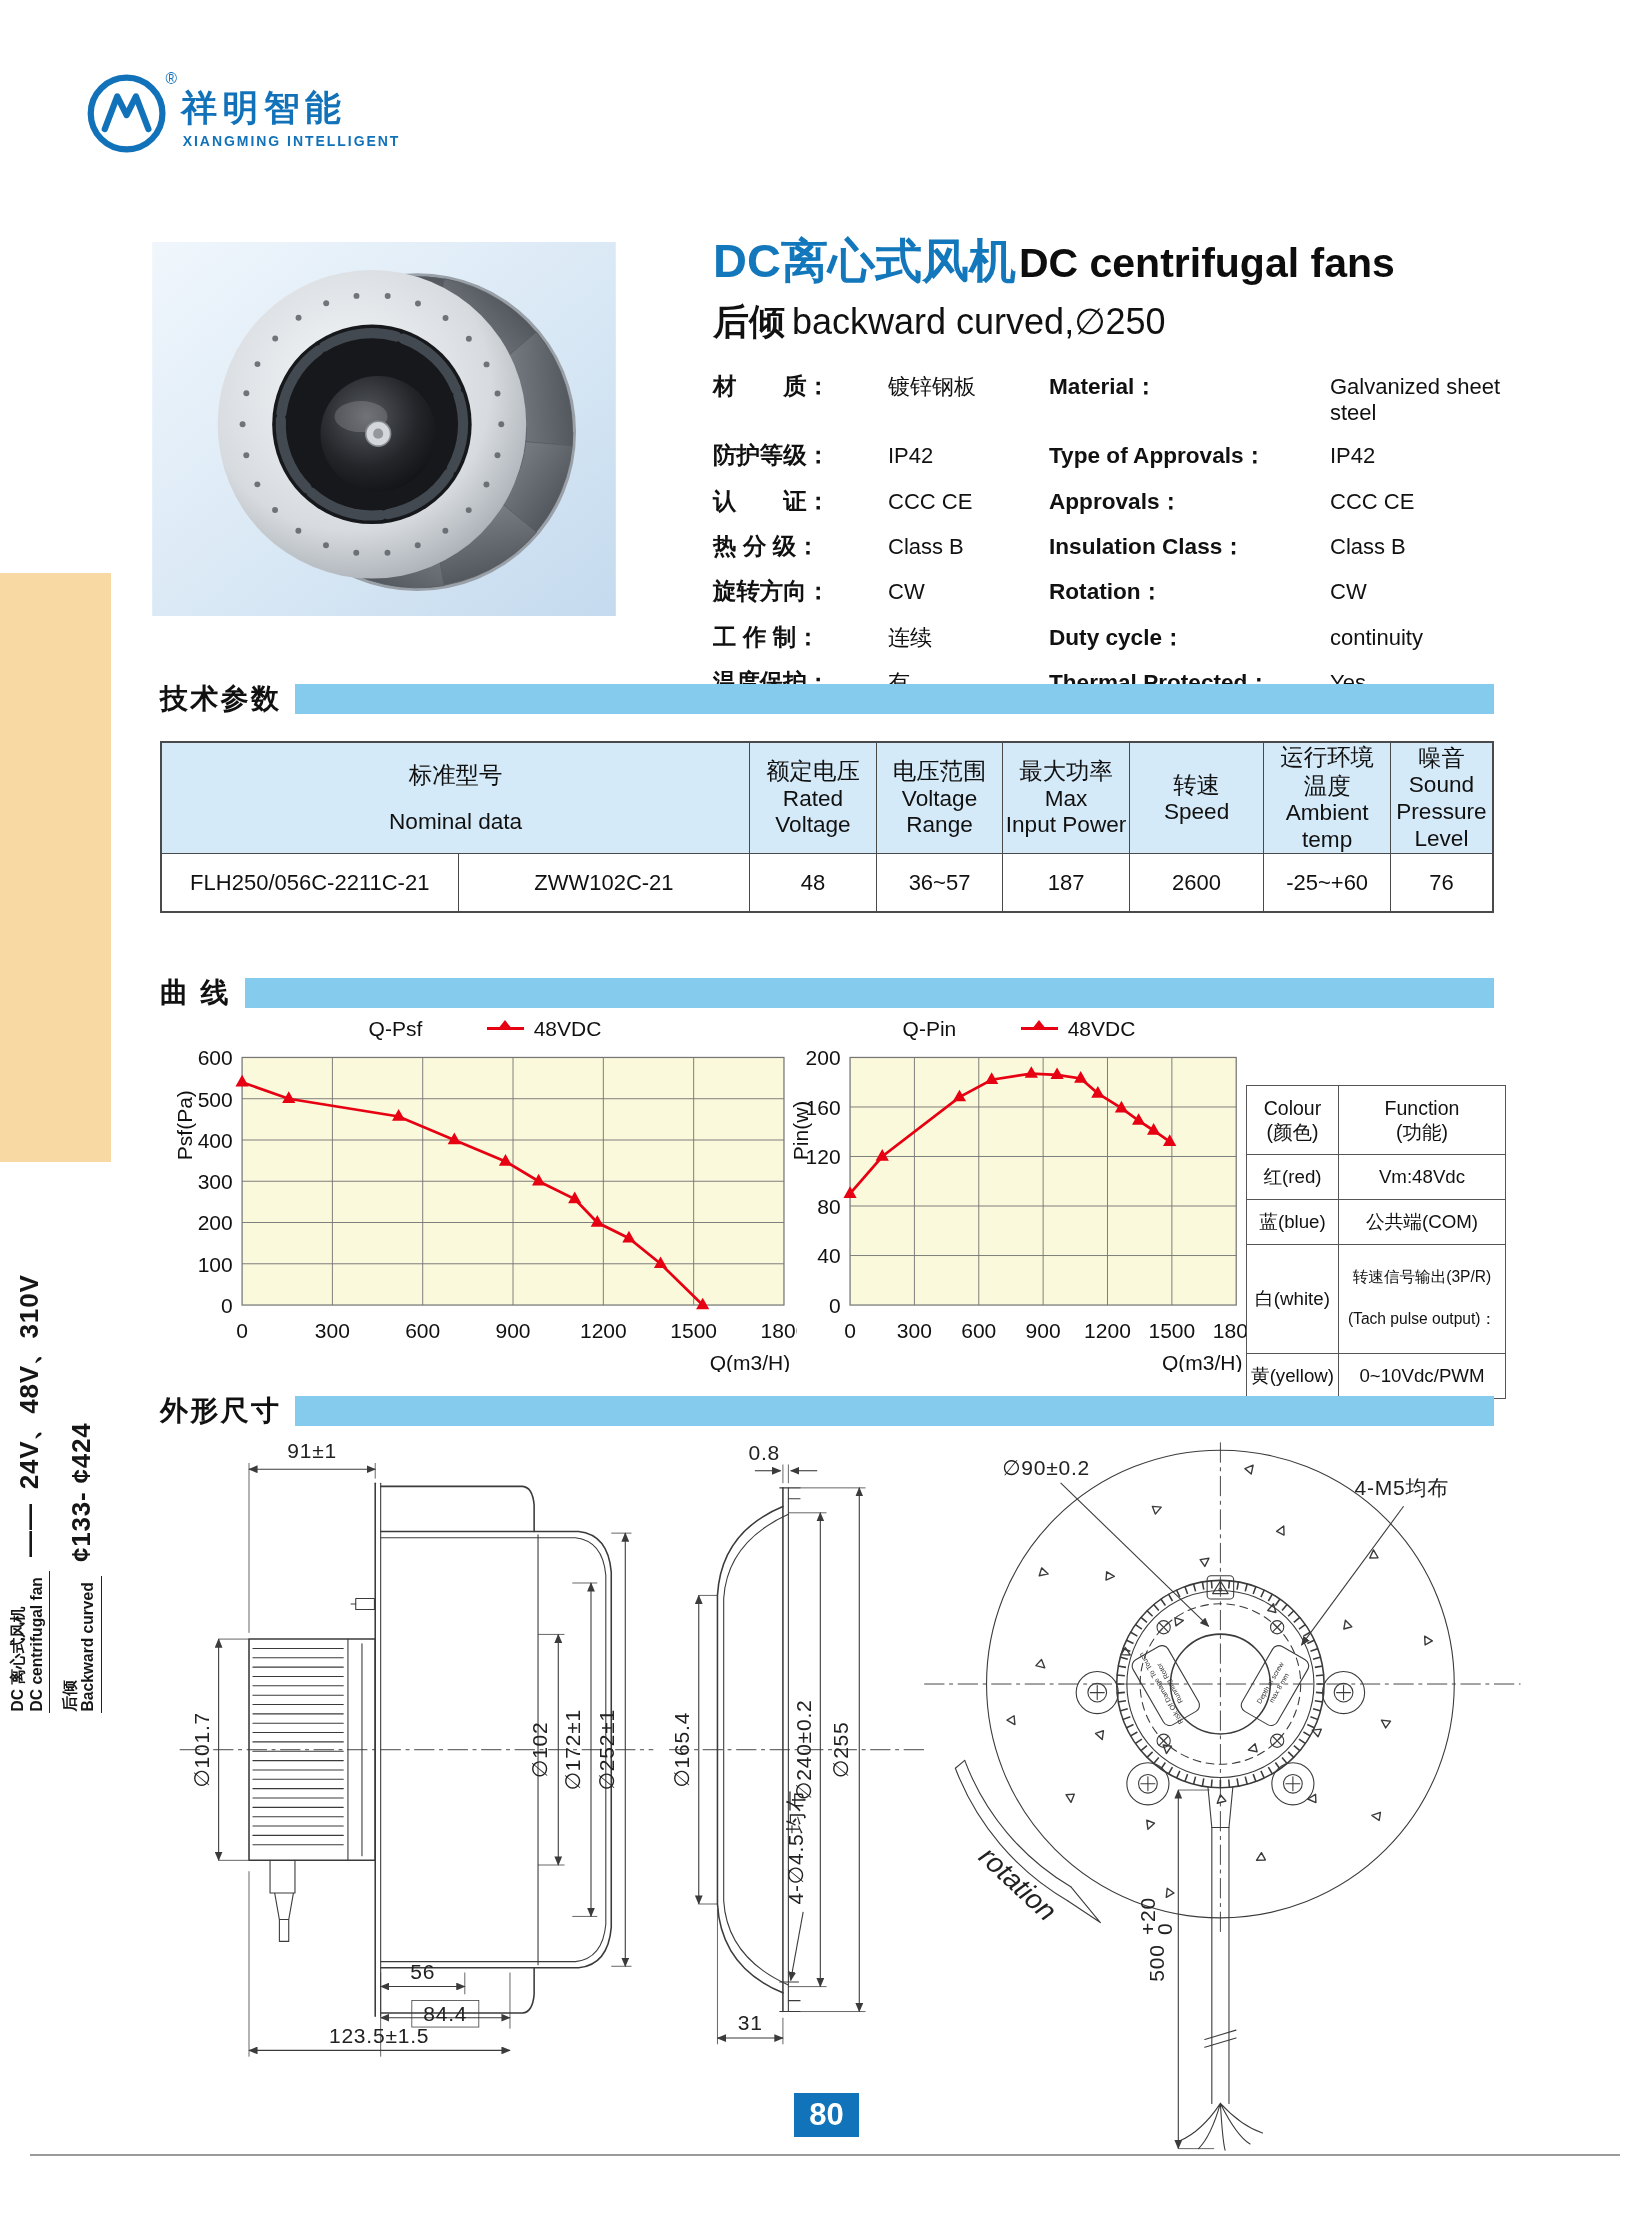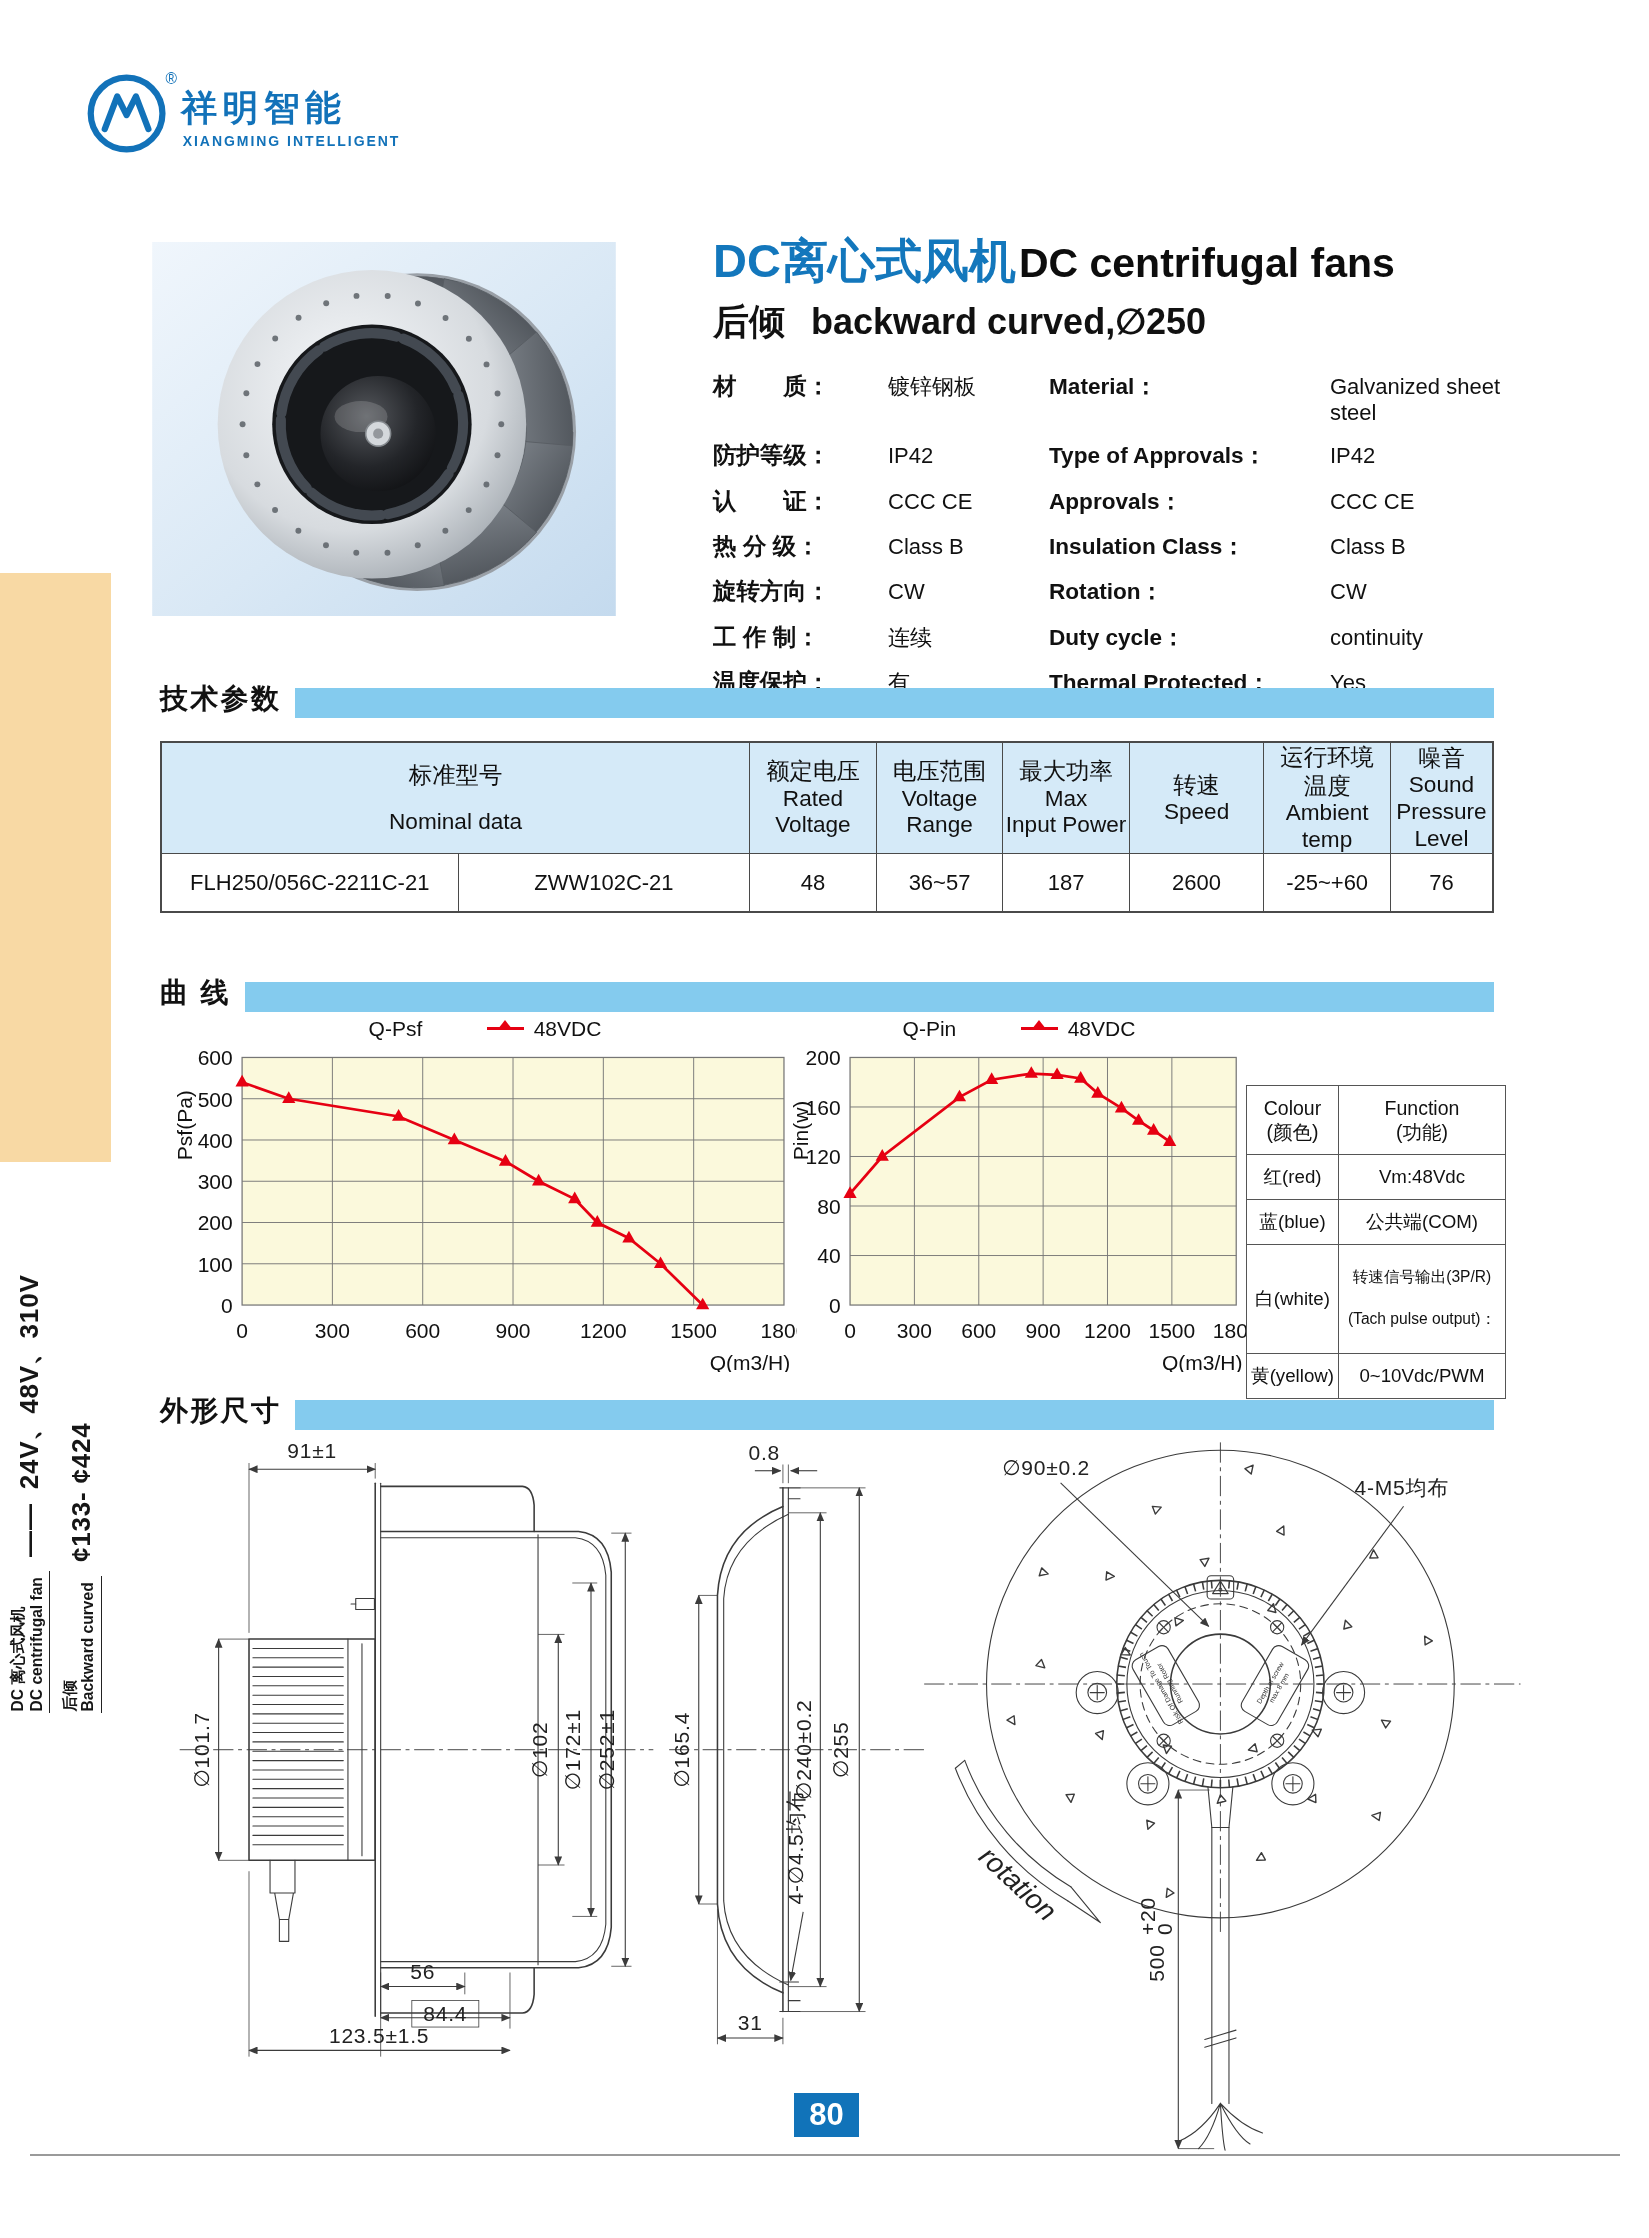--- a/index.html
+++ b/index.html
@@ -17,29 +17,29 @@
     transform-origin:0 0;display:flex;flex-direction:column;justify-content:center;gap:11px;padding-left:22px}
   .sb-row{display:flex;align-items:center;gap:14px}
   .sb-label{display:flex;flex-direction:column;border-bottom:1.9px solid #222;padding:0 6.2px 3.1px 1.6px;
     line-height:1.18;font-size:15.6px;font-weight:700;color:#161616}
   .sb-big{font-size:26px;font-weight:600;letter-spacing:0.8px;color:#161616}
   
   .t1{font-size:47px;font-weight:700;color:var(--accent)}
   .t1en{font-size:41px;font-weight:600;color:#0d0d0d;margin-left:3px}
   .title-line2{margin-top:4.7px}
   .t2cn{font-size:36px;font-weight:700}
-  .t2en{font-size:36px;font-weight:700;margin-left:26px}
+  .t2en{font-size:36px;font-weight:400;margin-left:7px}
   .spec-list{margin-top:23.4px}
   .spec-row{display:grid;grid-template-columns:175px 161px 281px 1fr;align-items:baseline;margin-bottom:13.3px}
   .sl{font-size:23.4px;font-weight:700}
   .sv{font-size:22px}
   .el{font-size:22.6px;font-weight:700}
   .ev{font-size:22px}
   
-  .sec{display:flex;align-items:flex-end;gap:14px;width:1334px}
+  .sec{display:flex;align-items:center;gap:14px;width:1334px}
   .sec-title{font-size:28px;font-weight:700;letter-spacing:2.3px;white-space:nowrap}
   .sec-bar{flex:1;height:30px;background:var(--bar-blue)}
   
   .tech-table{width:100%;border-collapse:collapse;table-layout:fixed;border:2.3px solid #4a4a4a;background:#fff}
   .tech-table th,.tech-table td{border:1.2px solid #4a4a4a;text-align:center;vertical-align:middle;font-weight:400}
   .tech-table thead th{background:var(--th-blue)}
   .gh{display:flex;flex-direction:column;justify-content:space-between;height:87px;padding:6.2px 0}
   .h-cn{font-size:23.4px;white-space:pre-line;line-height:1.22}
   .h-en{font-size:22.6px;white-space:pre-line;line-height:1.18}
   .sub{font-size:22px}

